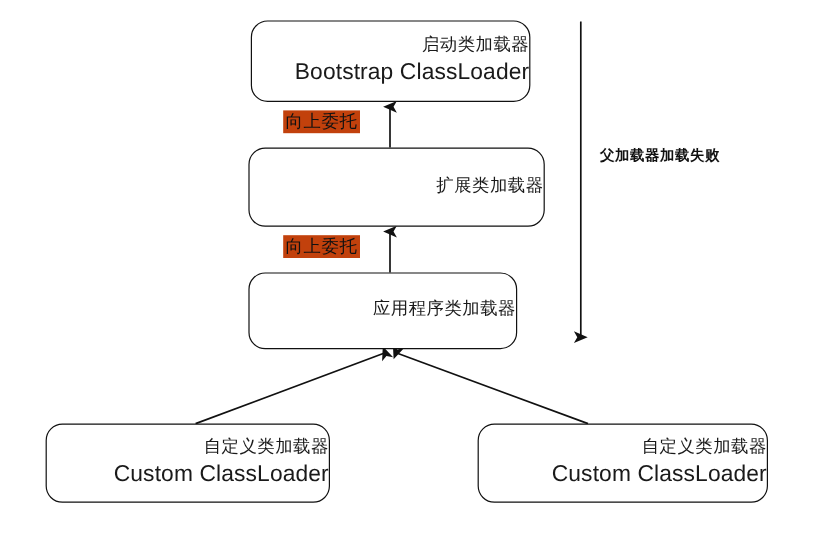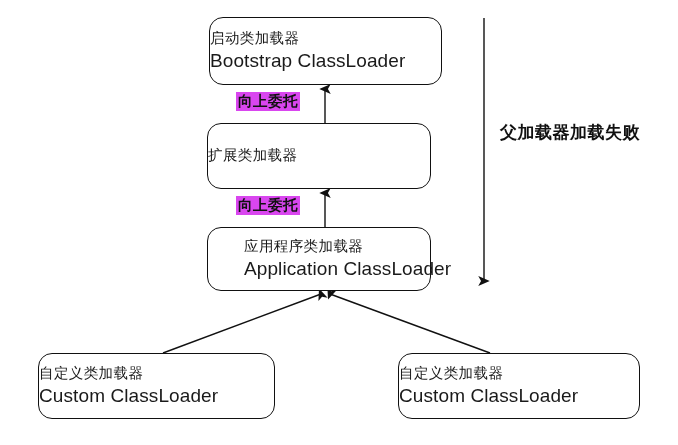--- a/index.html
+++ b/index.html
@@ -16,50 +16,50 @@
     font-family: "Liberation Sans", "DejaVu Sans", sans-serif;
   }
   .node {
     position: absolute;
     box-sizing: border-box;
     border: 1.4px solid #111111;
     border-radius: 14px;
     background: #ffffff;
     display: flex;
     flex-direction: column;
-    align-items: flex-start;
+    align-items: flex-end;
     justify-content: center;
     line-height: 1.32;
     color: #1a1a1a;
     z-index: 3;
   }
   .node .cn {
     font-size: 14.5px;
     letter-spacing: 0.4px;
     white-space: nowrap;
   }
   .node .en {
     font-size: 19px;
     letter-spacing: 0.1px;
     white-space: nowrap;
   }
   .edge-label {
     position: absolute;
     font-size: 14.5px;
-    font-weight: bold;
+    font-weight: normal;
     color: #111111;
     white-space: nowrap;
     letter-spacing: 0.5px;
-    background: #d946ef;
+    background: #c2410c;
     z-index: 4;
     padding: 0 2px;
   }
   .side-note {
     position: absolute;
-    font-size: 17px;
+    font-size: 12px;
     font-weight: bold;
     color: #111111;
     text-align: center;
     line-height: 1.5;
     white-space: nowrap;
     letter-spacing: 0.5px;
     z-index: 4;
   }
   svg.wires {
     position: absolute;
@@ -95,27 +95,26 @@
     <line x1="490" y1="353" x2="330" y2="294" stroke="#111111" stroke-width="1.4" marker-end="url(#arrowUp)"></line>
 
     <line x1="484" y1="18" x2="484" y2="281" stroke="#111111" stroke-width="1.4" marker-end="url(#arrowDown)"></line>
   </svg>
 
   <div class="node" style="left:209px; top:17px; width:233px; height:68px;">
     <div class="cn">启动类加载器</div>
     <div class="en">Bootstrap ClassLoader</div>
   </div>
 
-  <div class="node" style="left:207px; top:123px; width:224px; height:66px;">
+  <div class="node" style="left:207px; top:123px; width:247px; height:66px;">
     <div class="cn">扩展类加载器</div>
   </div>
 
   <div class="node" style="left:207px; top:227px; width:224px; height:64px;padding-left:36px;">
     <div class="cn">应用程序类加载器</div>
-    <div class="en">Application ClassLoader</div>
   </div>
 
   <div class="node" style="left:38px; top:353px; width:237px; height:66px;">
     <div class="cn">自定义类加载器</div>
     <div class="en">Custom ClassLoader</div>
   </div>
 
   <div class="node" style="left:398px; top:353px; width:242px; height:66px;">
     <div class="cn">自定义类加载器</div>
     <div class="en">Custom ClassLoader</div>

